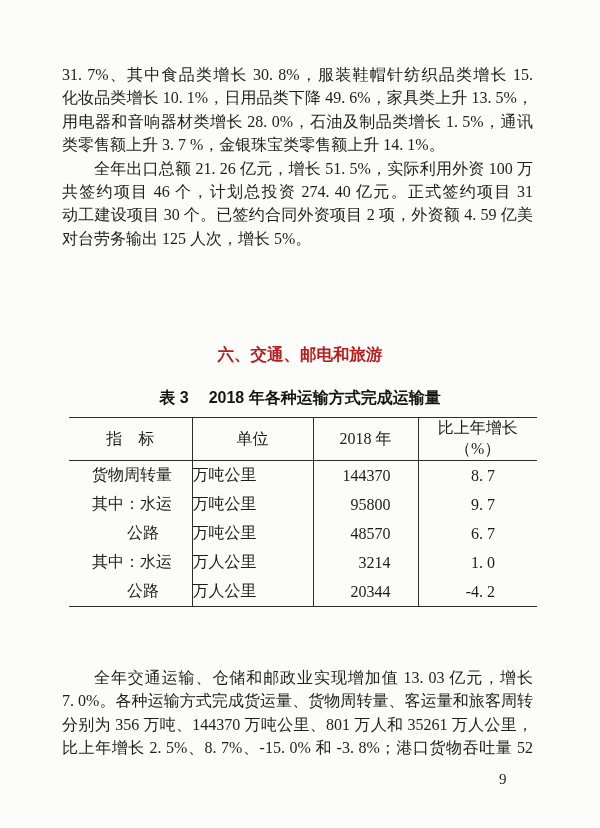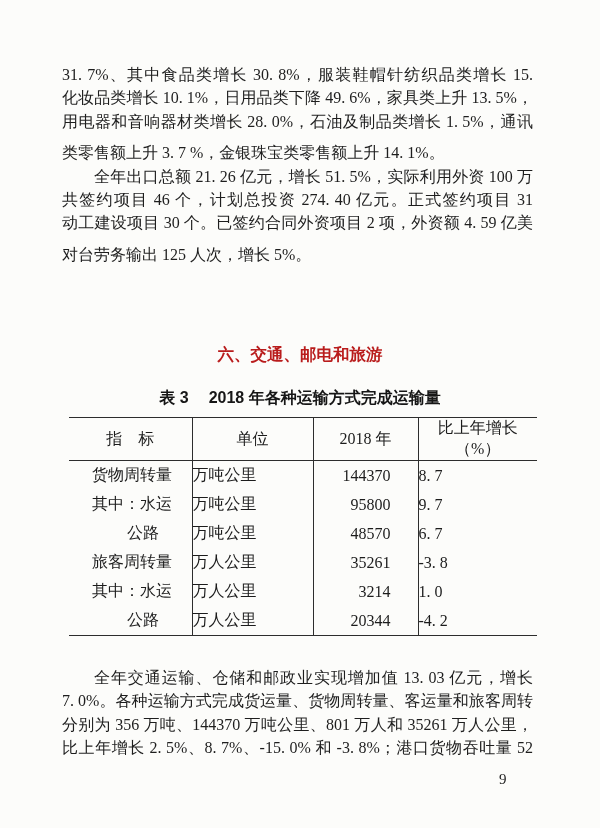--- a/index.html
+++ b/index.html
@@ -10,21 +10,21 @@
     overflow:hidden;
   }
   .textblock { position:absolute; left:62px; width:471px; font-size:16px; color:#1e1e1e; }
   .textblock.top { top:63px; }
   .textblock.bottom { top:666px; }
   .line {
     height:23.4px; line-height:23.4px;
     text-align:justify; text-align-last:justify;
     overflow:hidden; white-space:normal;
   }
-  .line.short { text-align:left; text-align-last:left;margin-top:8px; }
+  .line.short { text-align:left; text-align-last:left; }
   .line.indent { padding-left:32px; }
   .section-heading {
     position:absolute; top:344px; left:0; right:0; margin:0;
     text-align:center; font-size:16.5px; font-weight:700;
     font-family:"Liberation Sans","DejaVu Sans",sans-serif; color:#b91c1c;
   }
   .table-caption {
     position:absolute; top:388px; left:0; right:0;
     text-align:center; font-size:16px; font-weight:700;
     font-family:"Liberation Sans","DejaVu Sans",sans-serif; color:#161616;
@@ -39,21 +39,21 @@
   .doc-table thead th {
     height:35px; font-weight:400; text-align:center;
     border-bottom:1px solid #2d2d2d; padding:0;
   }
   .doc-table tbody td { height:29px; padding:0; }
   .doc-table .c1, .doc-table .c2, .doc-table .c3 { border-right:1px solid #2d2d2d; }
   .doc-table tbody .c1 { text-align:left; padding-left:23px; }
   .doc-table tbody tr.indent .c1 { padding-left:58px; }
   .doc-table tbody .c2 { text-align:left; padding-right:35px; }
   .doc-table tbody .c3 { text-align:right; padding-right:27px;padding-left:29px; }
-  .doc-table tbody .c4 { text-align:left; padding-right:42px; }
+  .doc-table tbody .c4 { text-align:right; padding-right:42px; }
   .page-number { position:absolute; top:771px; left:499px; font-size:15px; color:#1e1e1e; }
 </style>
 </head>
 <body>
 
 <div class="page">
 
   <div class="textblock top" id="text-top">
       <div>
         <div class="line">31. 7%、其中食品类增长 30. 8%，服装鞋帽针纺织品类增长 15. 6%，</div>
@@ -103,26 +103,20 @@
           <td class="c3">95800</td>
           <td class="c4">9. 7</td>
         </tr>
         <tr class="indent">
           <td class="c1">公路</td>
           <td class="c2">万吨公里</td>
           <td class="c3">48570</td>
           <td class="c4">6. 7</td>
         </tr>
         <tr>
-          <td class="c1">旅客周转量</td>
-          <td class="c2">万人公里</td>
-          <td class="c3">35261</td>
-          <td class="c4">-3. 8</td>
-        </tr>
-        <tr>
           <td class="c1">其中：水运</td>
           <td class="c2">万人公里</td>
           <td class="c3">3214</td>
           <td class="c4">1. 0</td>
         </tr>
         <tr class="indent">
           <td class="c1">公路</td>
           <td class="c2">万人公里</td>
           <td class="c3">20344</td>
           <td class="c4">-4. 2</td>

